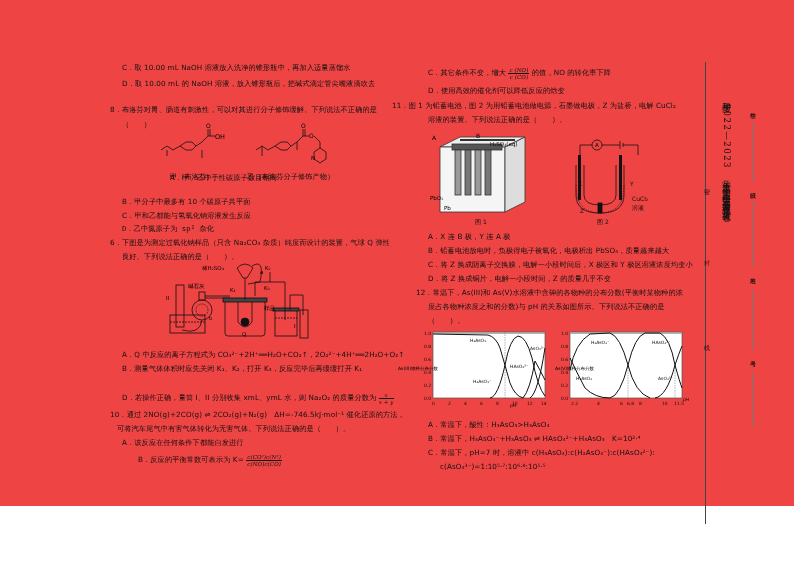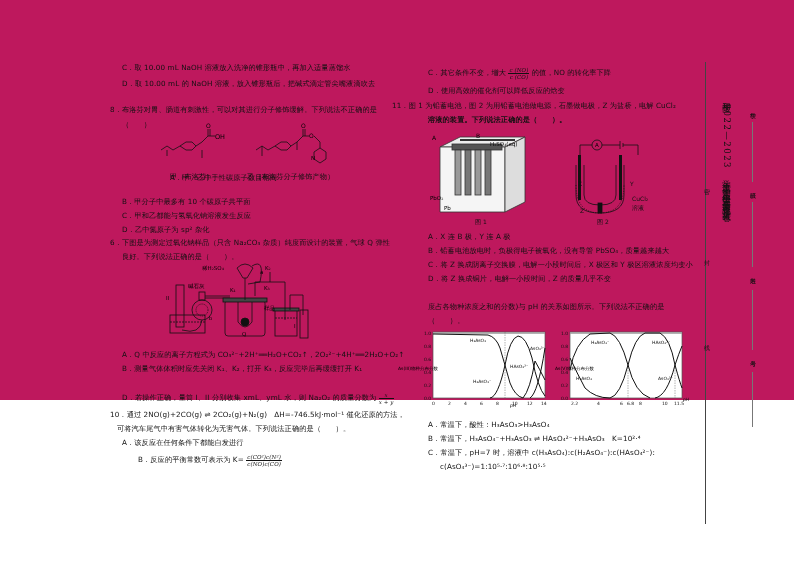--- a/index.html
+++ b/index.html
@@ -1,17 +1,17 @@
 <!DOCTYPE html>
 <html><head>
 <meta charset="utf-8">
 <style>
   html,body{margin:0;padding:0;background:#fff;}
   body{width:794px;height:562px;position:relative;overflow:hidden;font-family:"DejaVu Sans",sans-serif;color:#111;}
-  .page{position:absolute;left:0;top:0;width:794px;height:400px;background:#be185d;}
+  .page{position:absolute;left:0;top:0;width:794px;height:506px;background:#ef4444;}
   .t{position:absolute;font-size:7.2px;line-height:9px;white-space:nowrap;letter-spacing:0.1px;}
   .frac{display:inline-block;vertical-align:middle;text-align:center;font-size:5.5px;line-height:6px;font-family:"DejaVu Serif",serif;font-style:italic;}
   .frac span{display:block;}
   .frac .num{border-bottom:0.6px solid #111;padding:0 1px;}
   .fig{position:absolute;}
   .vtext{position:absolute;writing-mode:vertical-rl;font-size:8.5px;letter-spacing:1.5px;white-space:nowrap;font-family:"DejaVu Serif",serif;}
   .vsmall{position:absolute;writing-mode:vertical-rl;font-size:6px;white-space:nowrap;}
   .vline{position:absolute;width:0;border-left:1px solid #444;}
   .cap{position:absolute;font-size:6px;white-space:nowrap;}
   svg text{font-family:"DejaVu Sans",sans-serif;}
@@ -64,21 +64,21 @@
     <text x="59" y="16" font-size="6">O</text>
     <text x="61" y="38" font-size="5.5">N</text>
   </svg>
 
   <div class="t" style="left:170px;top:172px;">甲（布洛芬）</div>
   <div class="t" style="left:247px;top:172px;">乙（布洛芬分子修饰产物）</div>
 
   <div class="t" style="left:122px;top:173px;margin-left:48px;">A．甲、乙中手性碳原子数目相同</div>
   <div class="t" style="left:122px;top:197px;">B．甲分子中最多有 10 个碳原子共平面</div>
   <div class="t" style="left:122px;top:211px;">C．甲和乙都能与氢氧化钠溶液发生反应</div>
-  <div class="t" style="left:122px;top:225px;">D．乙中氮原子为 sp² 杂化</div>
+  <div class="t" style="left:122px;top:225px;font-family:Liberation Mono, monospace;">D．乙中氮原子为 sp² 杂化</div>
 
   <div class="t" style="left:110px;top:238px;">6．下图是为测定过氧化钠样品（只含 Na₂CO₃ 杂质）纯度而设计的装置，气球 Q 弹性</div>
   <div class="t" style="left:122px;top:252px;">良好。下列说法正确的是（　　）。</div>
 
   <svg class="fig" style="left:160px;top:260px;" width="150" height="80">
     <g stroke="#111" stroke-width="0.8" fill="none">
 
       <rect x="10" y="55" width="35" height="18"></rect>
       <line x1="10" y1="62" x2="45" y2="62" stroke-dasharray="2,1"></line>
 
@@ -154,21 +154,21 @@
     <span>C．其它条件不变，增大</span>
     <span class="frac">
       <span class="num">c (NO)</span>
       <span>c (CO)</span>
     </span>
     <span>的值，NO 的转化率下降</span>
   </div>
   <div class="t" style="left:428px;top:86px;">D．使用高效的催化剂可以降低反应的焓变</div>
 
   <div class="t" style="left:392px;top:101px;">11．图 1 为铅蓄电池，图 2 为用铅蓄电池做电源，石墨做电极，Z 为盐桥，电解 CuCl₂</div>
-  <div class="t" style="left:428px;top:115px;font-weight:bold;">溶液的装置。下列说法正确的是（　　）。</div>
+  <div class="t" style="left:428px;top:115px;">溶液的装置。下列说法正确的是（　　）。</div>
 
   <svg class="fig" style="left:430px;top:132px;" width="100" height="90">
     <g stroke="#333" stroke-width="0.8">
       <polygon points="10,15 30,5 95,5 75,15" fill="#eee"></polygon>
       <polygon points="10,15 75,15 75,80 10,80" fill="#f5f5f5"></polygon>
       <polygon points="75,15 95,5 95,70 75,80" fill="#ddd"></polygon>
       <rect x="22" y="12" width="50" height="6" fill="#555"></rect>
       <rect x="25" y="18" width="6" height="45" fill="#999"></rect>
       <rect x="35" y="18" width="6" height="45" fill="#777"></rect>
       <rect x="45" y="18" width="6" height="45" fill="#999"></rect>
@@ -203,24 +203,25 @@
     <text x="25" y="12" font-size="5.5">A</text>
   </svg>
   <div class="cap" style="left:578px;top:180px;">X</div>
   <div class="cap" style="left:630px;top:180px;">Y</div>
   <div class="cap" style="left:580px;top:207px;">Z</div>
   <div class="cap" style="left:632px;top:195px;">CuCl₂</div>
   <div class="cap" style="left:632px;top:204px;">溶液</div>
   <div class="cap" style="left:597px;top:218px;">图 2</div>
 
   <div class="t" style="left:428px;top:232px;">A．X 连 B 极，Y 连 A 极</div>
-  <div class="t" style="left:428px;top:246px;">B．铅蓄电池放电时，负极得电子被氧化，没有导管 PbSO₄，质量越来越大</div>
+  <div class="t" style="left:428px;top:246px;">B．铅蓄电池放电时，负极得电子被氧化，电极析出 PbSO₄，质量越来越大</div>
   <div class="t" style="left:428px;top:260px;">C．将 Z 换成阴离子交换膜，电解一小段时间后，X 极区和 Y 极区溶液浓度均变小</div>
   <div class="t" style="left:428px;top:274px;">D．将 Z 换成铜片，电解一小段时间，Z 的质量几乎不变</div>
 
+  <div class="t" style="left:416px;top:288px;">12．常温下，As(III)和 As(V)水溶液中含砷的各物种的分布分数(平衡时某物种的浓</div>
   <div class="t" style="left:428px;top:302px;">度占各物种浓度之和的分数)与 pH 的关系如图所示。下列说法不正确的是</div>
   <div class="t" style="left:428px;top:316px;">（　　）。</div>
 
   <svg class="fig" style="left:398px;top:328px;" width="160" height="80">
     <rect x="35" y="4" width="112" height="66" fill="#fff" stroke="#555" stroke-width="0.7"></rect>
     <line x1="35" y1="5" x2="147" y2="5" stroke="#999" stroke-width="1.5"></line>
     <g font-size="4.5" fill="#111">
       <text x="26" y="7">1.0</text>
         <text x="26" y="20">0.8</text>
         <text x="26" y="33">0.6</text>

